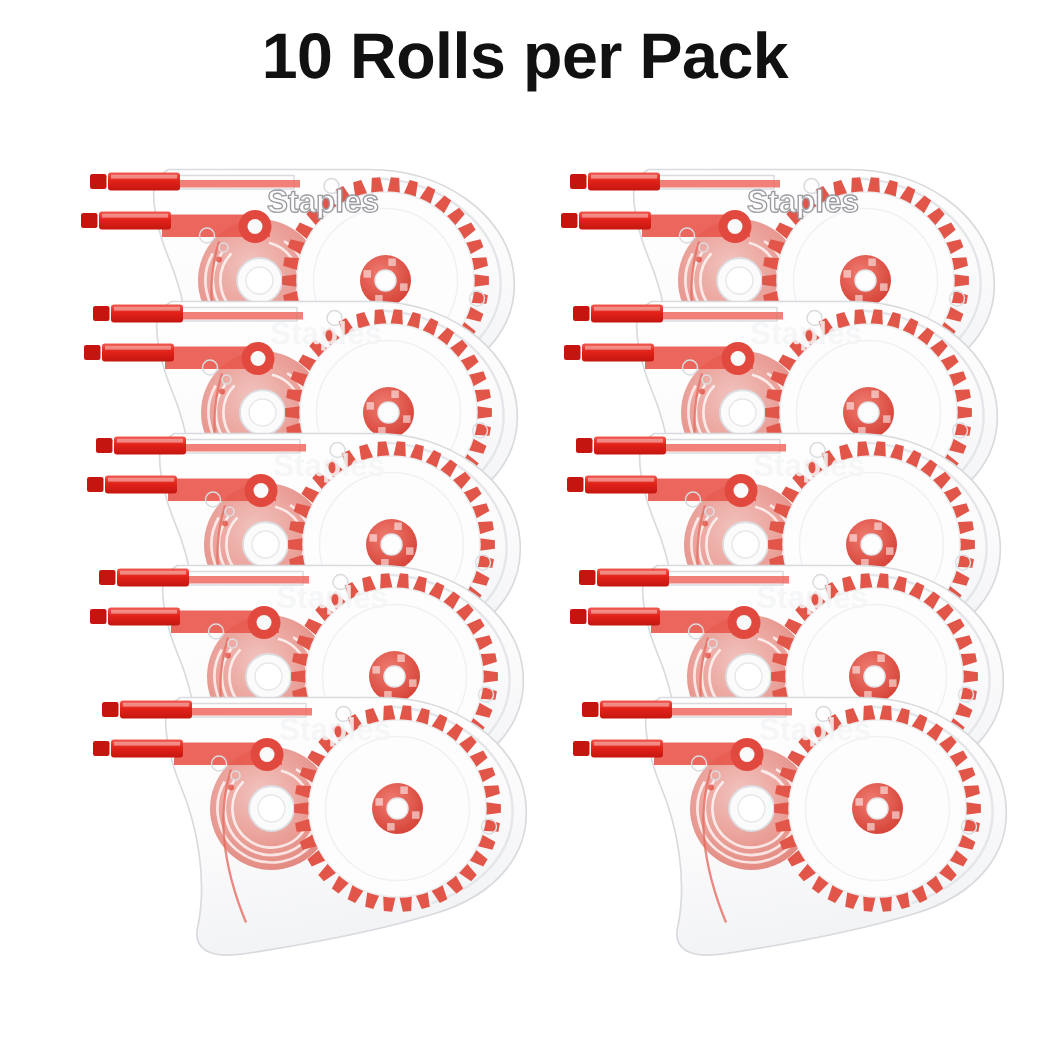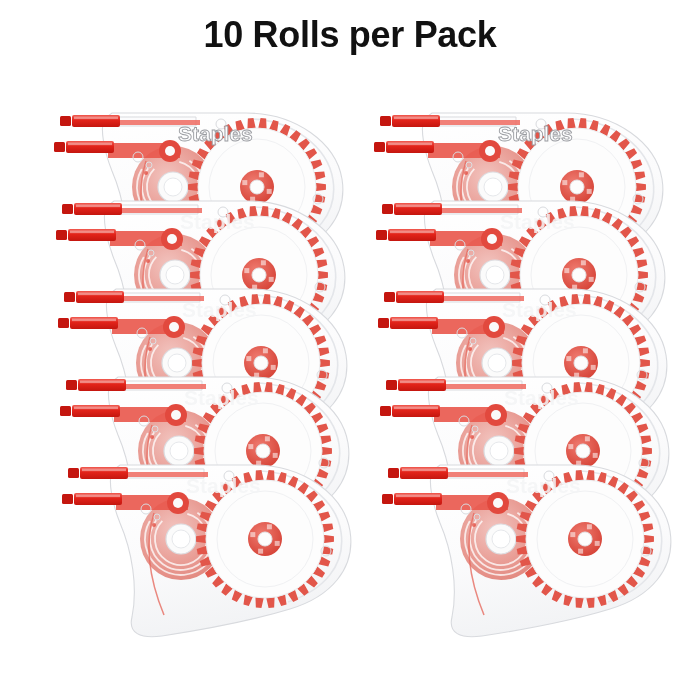--- a/index.html
+++ b/index.html
@@ -14,21 +14,21 @@
     overflow: hidden;
     position: relative;
   }
 
   #product-title {
     position: absolute;
     top: 14px;
     left: 0;
     width: 700px;
     text-align: center;
-    font-size: 36px;
+    font-size: 43px;
     font-weight: bold;
     letter-spacing: -0.3px;
     color: #111111;
     font-family: "Liberation Sans", sans-serif;
   }
 
   #product-stage {
     position: absolute;
     top: 0;
     left: 0;

